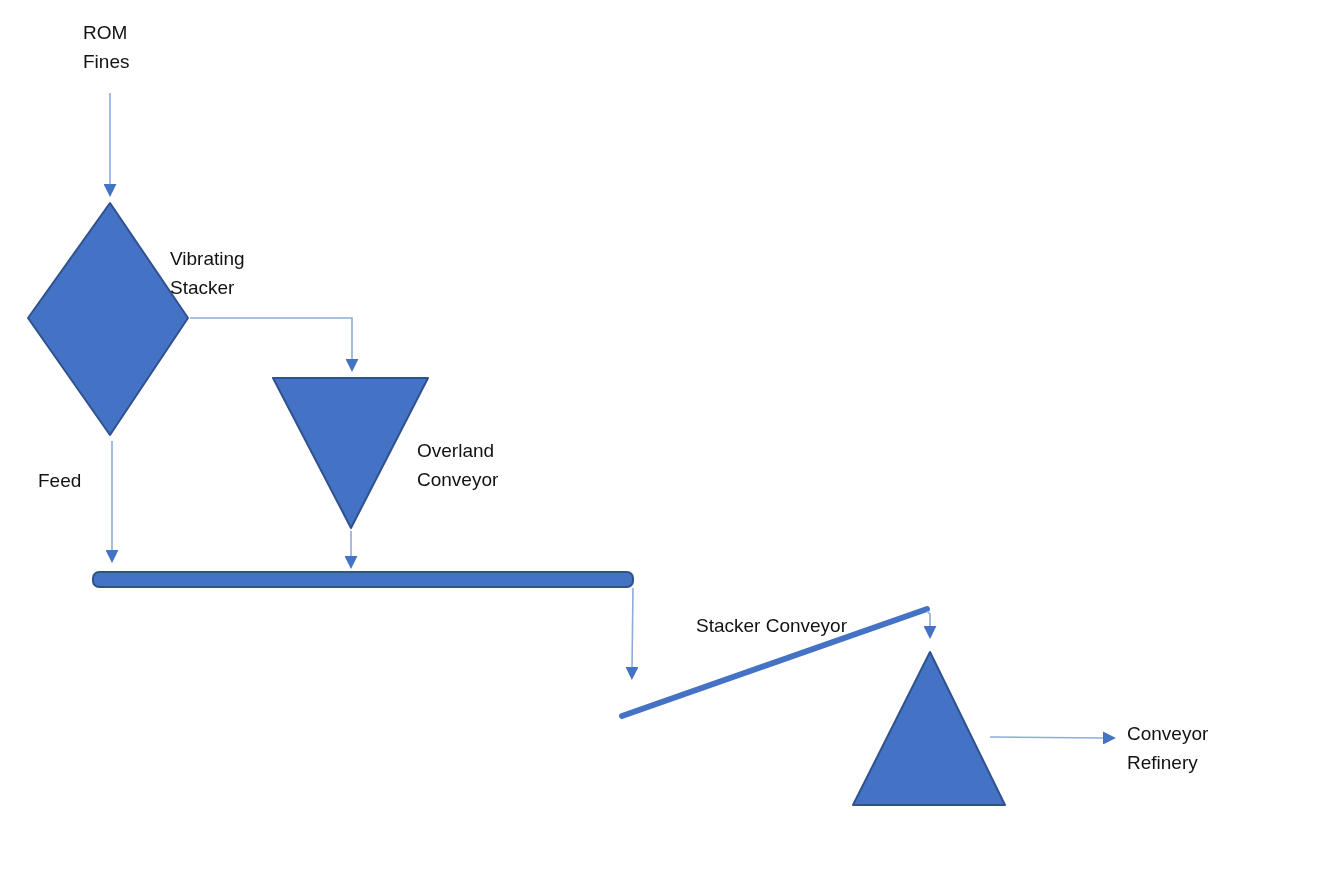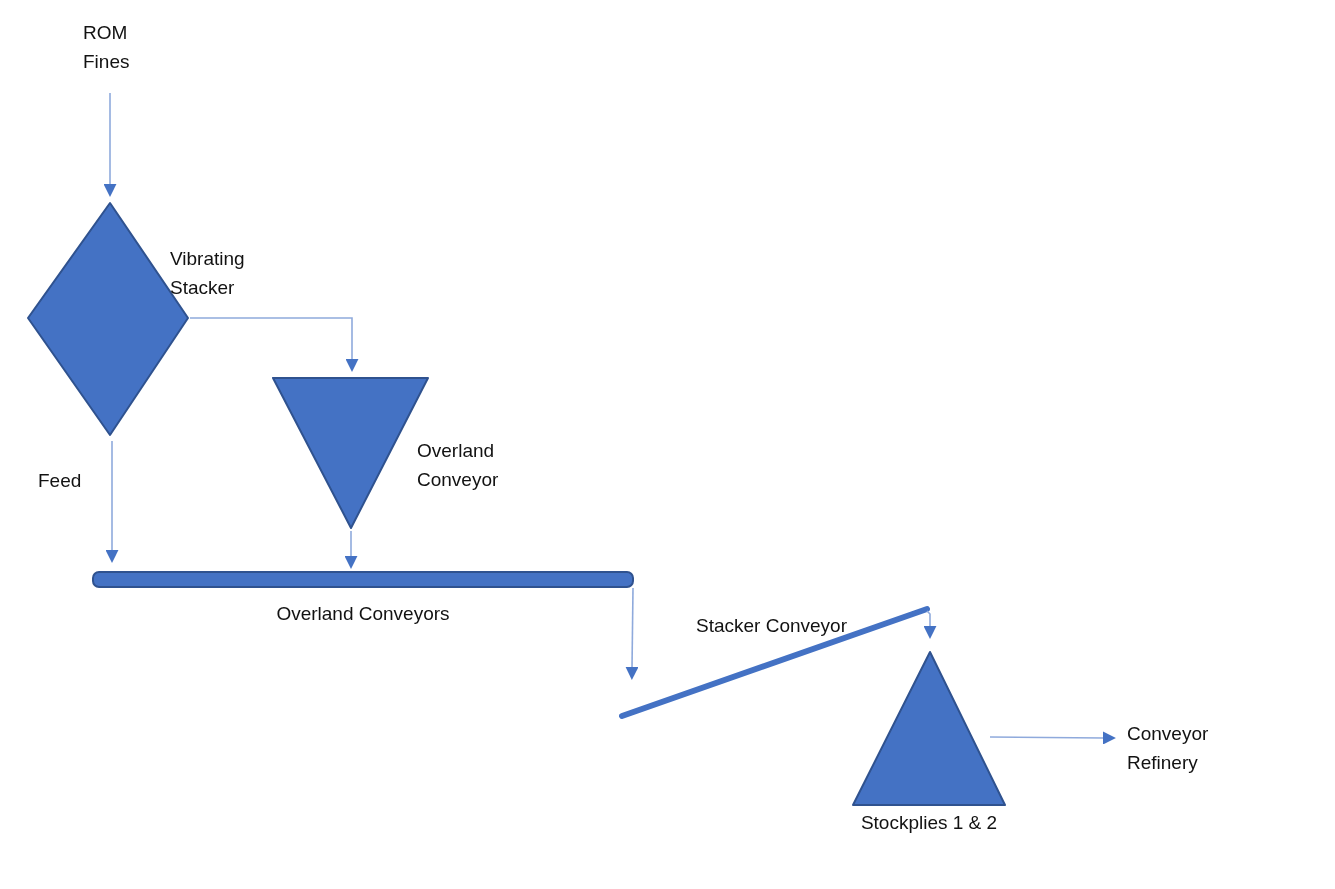--- a/index.html
+++ b/index.html
@@ -94,24 +94,22 @@
     <span>Stacker</span>
   </div>
 
   <div class="label" style="left:417px; top:436px;">
     <span>Overland</span>
     <span>Conveyor</span>
   </div>
 
   <div class="label" style="left:38px; top:466px;">Feed</div>
 
-  <div class="label center" style="left:93px; top:599px; width:540px;">Overland Conveyors</div>
 
   <div class="label" style="left:696px; top:611px;">Stacker Conveyor</div>
 
-  <div class="label center" style="left:829px; top:808px; width:200px;">Stockplies 1 &amp; 2</div>
 
   <div class="label" style="left:1127px; top:719px;">
     <span>Conveyor</span>
     <span>Refinery</span>
   </div>
 
 </div>
 
 </body></html>

